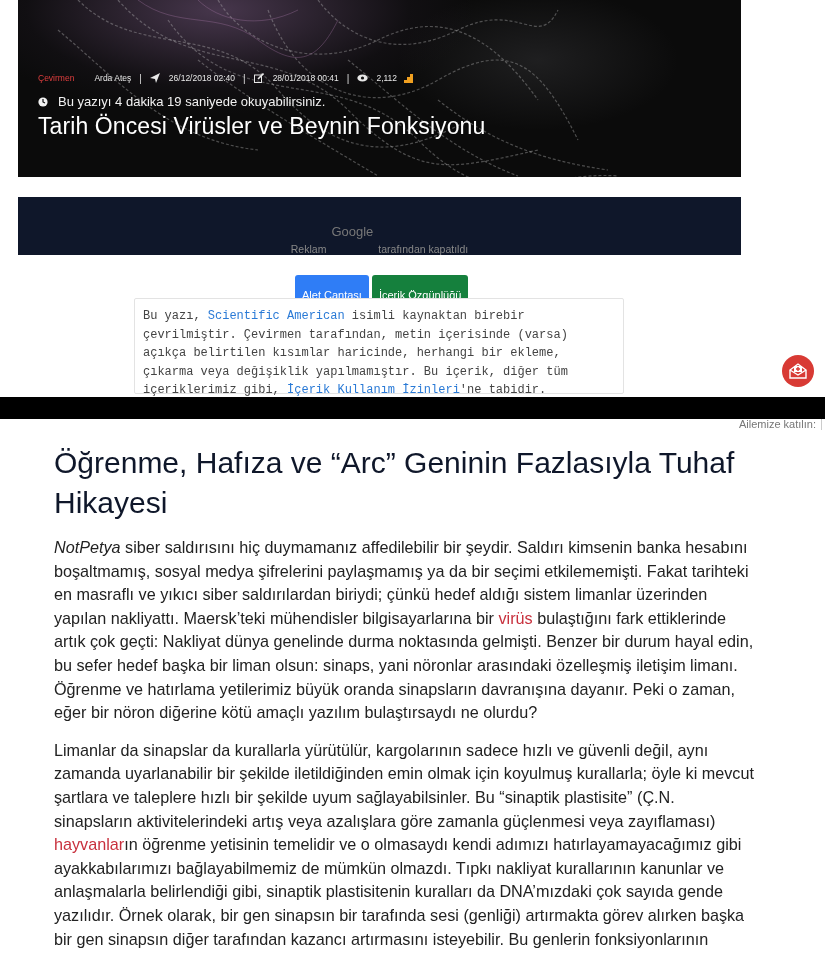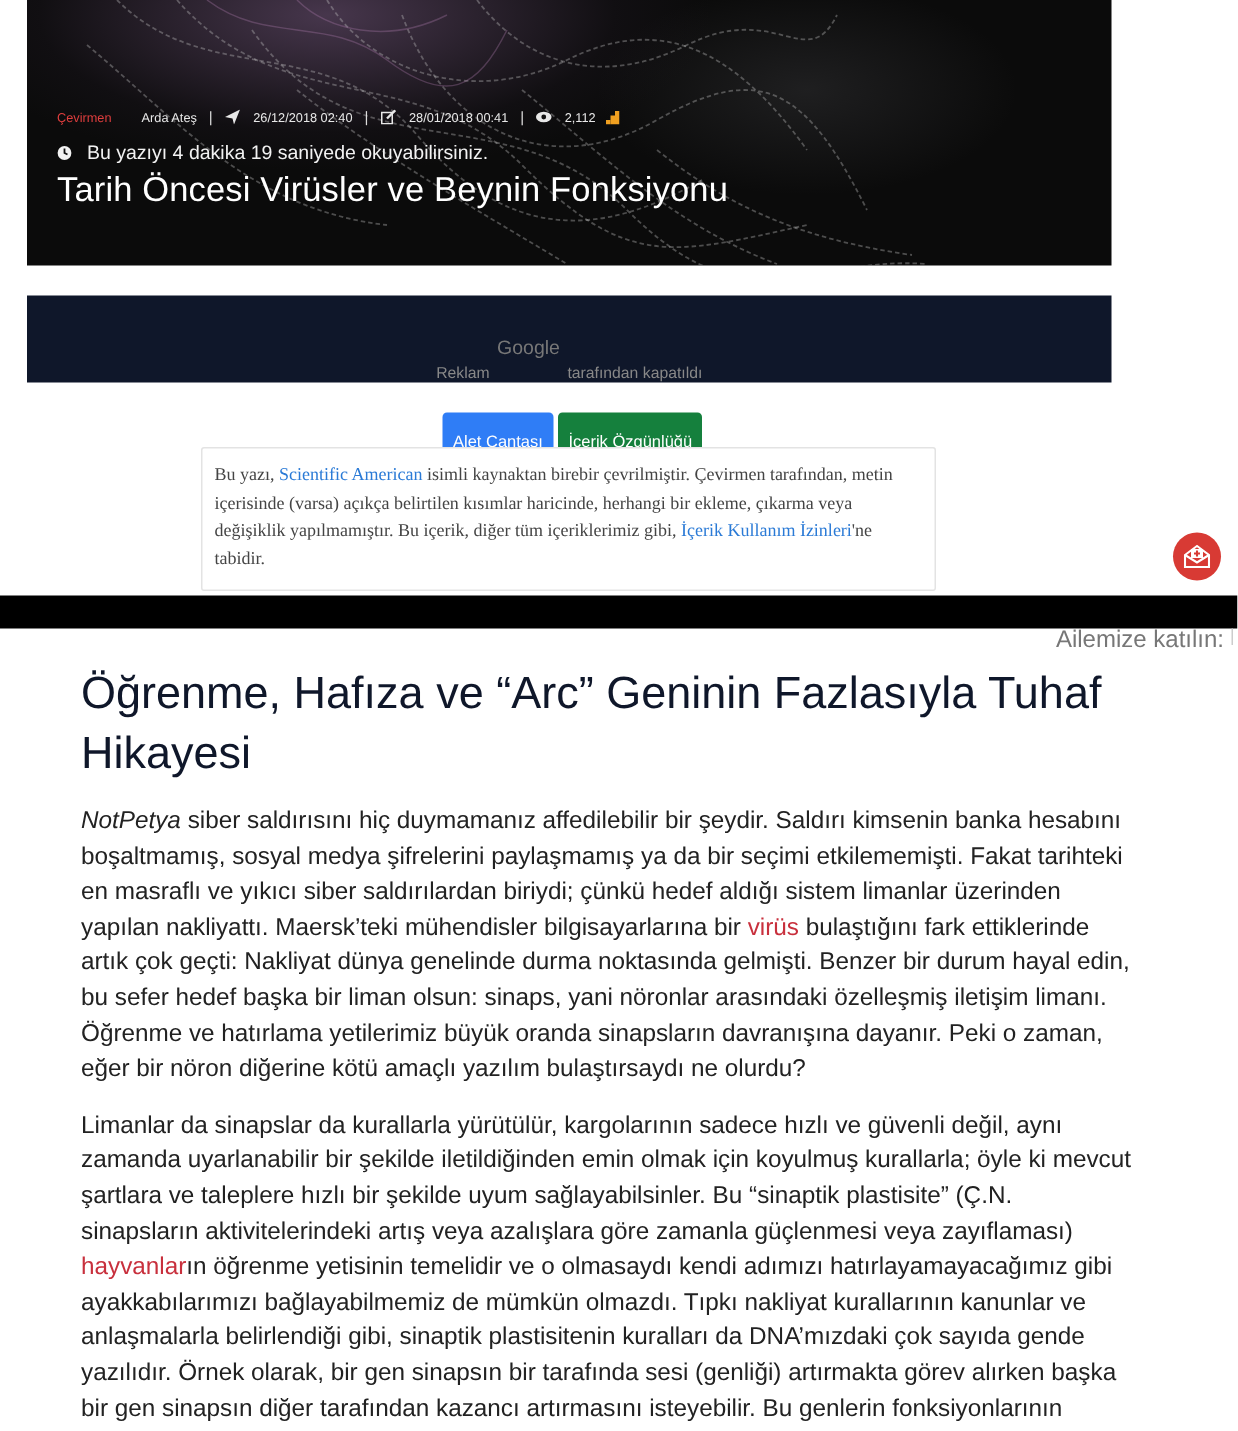--- a/index.html
+++ b/index.html
@@ -47,30 +47,30 @@
     height: 40px; padding: 0 7px; border: none; border-radius: 3px 3px 0 0;
     font-family: "Liberation Sans", sans-serif; font-size: 11px; color: #fff;
     display: flex; align-items: center; cursor: pointer;
   }
   .tab-blue { background: #2f7df6; }
   .tab-red { background: #15803d; }
   .notice {
     position: absolute; left: 134px; top: 298px; width: 490px; height: 96px;
     border: 1px solid #e3e3e3; border-radius: 2px; background: #fff;
     padding: 8px 8px 0 8px; box-sizing: border-box;
-    font-family: Liberation Serif, serif; font-size: 12px; line-height: 18.5px; color: #444;
+    font-family: Liberation Mono, monospace; font-size: 12px; line-height: 18.5px; color: #444;
   }
   .notice a { color: #2a7ad6; text-decoration: none; }
   .float-mail {
     position: absolute; left: 782px; top: 355px; width: 32px; height: 32px;
     border-radius: 50%; background: #d83a34; display: flex; align-items: center; justify-content: center;
   }
   .black-bar { position: absolute; left: 0; top: 397px; width: 825px; height: 22px; background: #000; }
   .family-join {
-    position: absolute; right: 9px; top: 418px; font-size: 16px; color: #777;
+    position: absolute; right: 9px; top: 418px; font-size: 11px; color: #777;
     font-family: "Liberation Sans", sans-serif;
   }
   .family-join::after {
     content: ""; position: absolute; right: -6px; top: 1px; width: 1px; height: 11px; background: #ccc;
   }
   .article-title {
     position: absolute; left: 54px; top: 443px; width: 700px; margin: 0;
     font-family: "Liberation Sans", sans-serif; font-weight: 400;
     font-size: 30px; line-height: 40px; color: #0f172a;
   }

